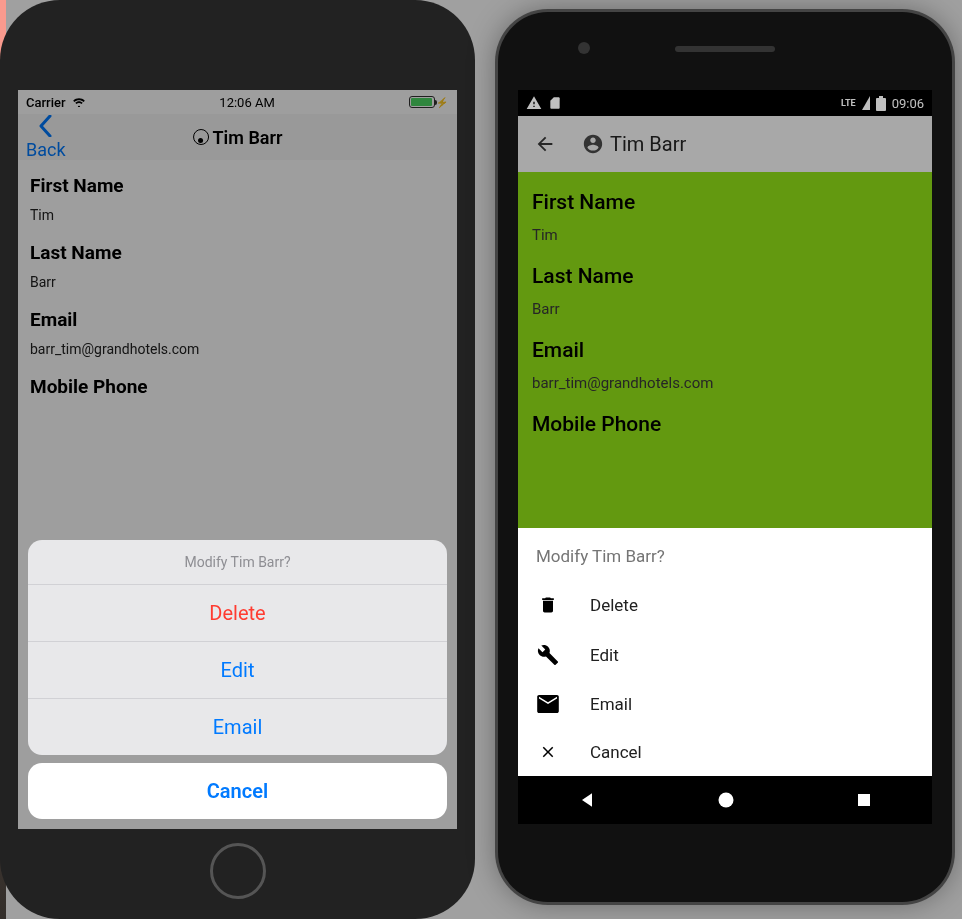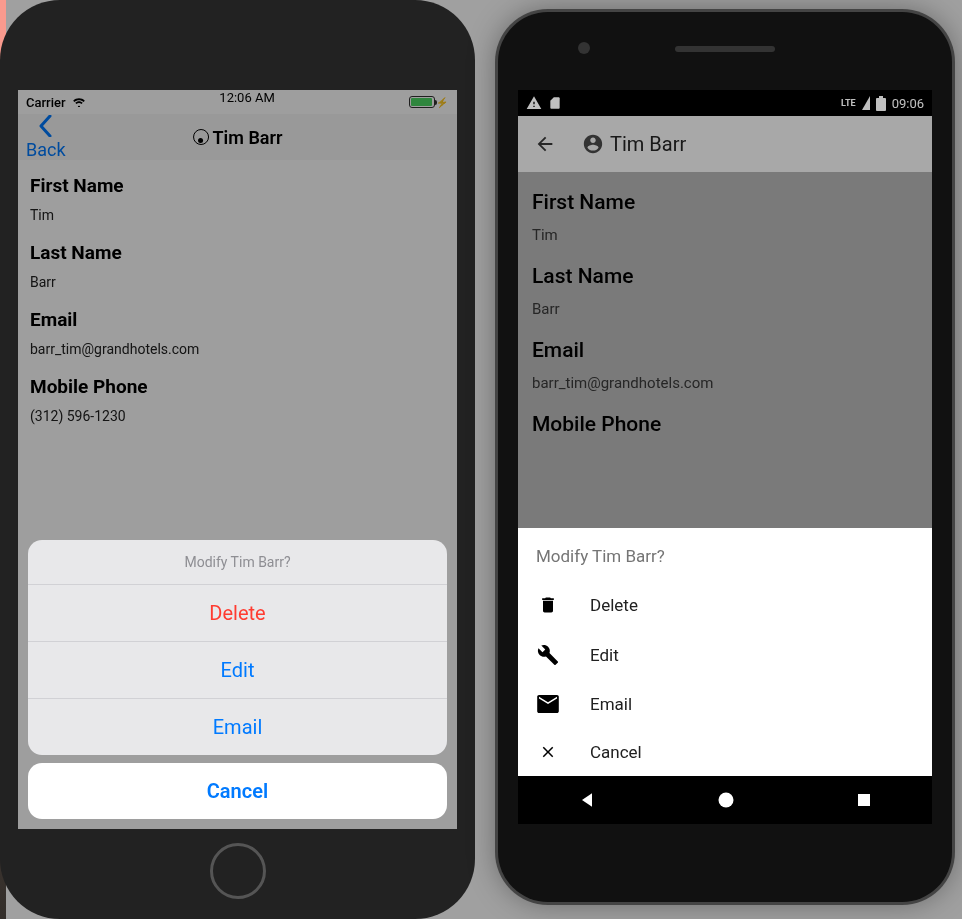--- a/index.html
+++ b/index.html
@@ -40,20 +40,21 @@
   border: 3px solid #555;
   border-radius: 50%;
 }
 
 
 .ios-status {
   height: 24px;
   background: #fff;
   display: flex;
   justify-content: space-between;
+  align-items: center;
   padding: 0 8px;
   font-size: 13px;
   font-weight: 500;
 }
 .ios-status .left { display: flex; align-items: center; gap: 6px; }
 .ios-status .wifi-icon { width: 14px; height: 10px; }
 .ios-battery {
   width: 26px;
   height: 12px;
   border: 1px solid #333;
@@ -220,21 +221,21 @@
   top: 30px;
   left: 80px;
   width: 12px;
   height: 12px;
   background: #333;
   border-radius: 50%;
 }
 .android-screen {
   width: 100%;
   height: 100%;
-  background: #a3a3a3;
+  background: #84cc16;
   position: relative;
   overflow: hidden;
 }
 
 .and-status {
   height: 26px;
   background: #000;
   display: flex;
   justify-content: space-between;
   align-items: center;
@@ -368,21 +369,20 @@
     </div>
 
     <div class="ios-content">
       <div class="ios-field-label">First Name</div>
       <div class="ios-field-value">Tim</div>
       <div class="ios-field-label">Last Name</div>
       <div class="ios-field-value">Barr</div>
       <div class="ios-field-label">Email</div>
       <div class="ios-field-value">barr_tim@grandhotels.com</div>
       <div class="ios-field-label">Mobile Phone</div>
-      <div class="ios-field-value">(312) 596-1230</div>
     </div>
 
     <div class="ios-dim"></div>
 
     <div class="ios-sheet">
       <div class="ios-sheet-group">
         <div class="ios-sheet-title">Modify Tim Barr?</div>
         <div class="ios-sheet-btn destructive">Delete</div>
         <div class="ios-sheet-btn">Edit</div>
         <div class="ios-sheet-btn">Email</div>

